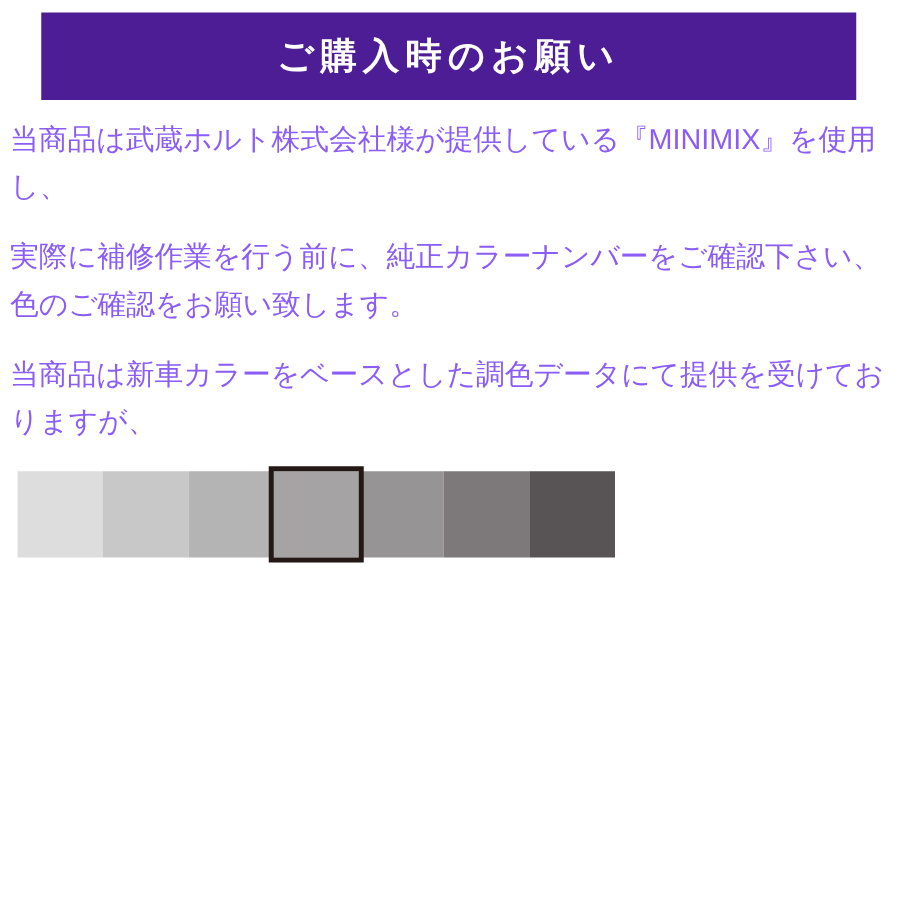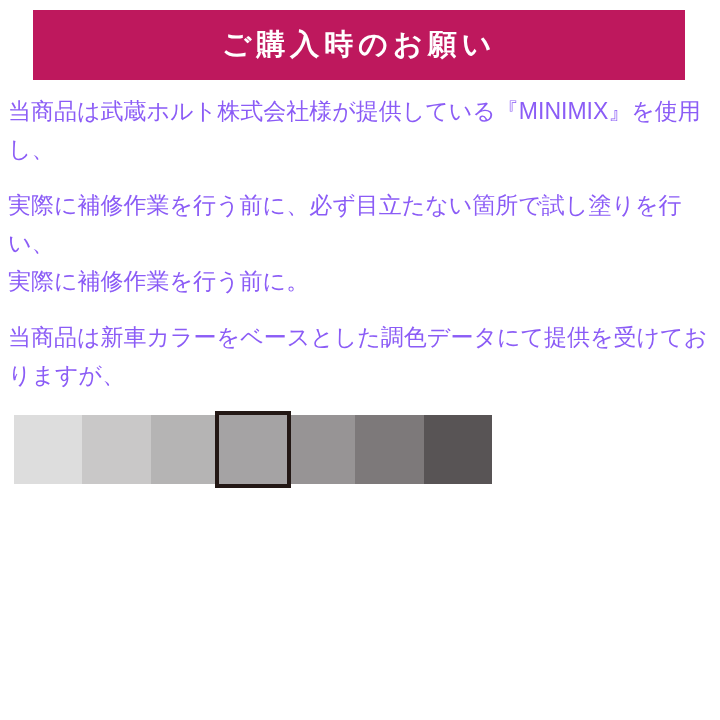--- a/index.html
+++ b/index.html
@@ -16,21 +16,21 @@
     overflow: hidden;
     color: #1e1b1a;
   }
   
   .banner {
     position: absolute;
     left: 33px;
     top: 10px;
     width: 652px;
     height: 70px;
-    background: #be185d;
+    background: #4c1d95;
     display: flex;
     align-items: center;
     justify-content: center;
   }
   .banner-title {
     color: #ffffff;
     font-size: 29px;
     font-weight: bold;
     letter-spacing: 5px;
     white-space: nowrap;
@@ -86,22 +86,22 @@
   </div>
 
   <div class="content">
 
     <p class="para">
       <span class="line">当商品は武蔵ホルト株式会社様が提供している『MINIMIX』を使用し、</span>
     </p>
 
 
     <p class="para">
-      <span class="line">実際に補修作業を行う前に、必ず目立たない箇所で試し塗りを行い、</span>
-      <span class="line">実際に補修作業を行う前に。</span>
+      <span class="line">実際に補修作業を行う前に、純正カラーナンバーをご確認下さい、</span>
+      <span class="line">色のご確認をお願い致します。</span>
     </p>
 
     <p class="para">
       <span class="line">当商品は新車カラーをベースとした調色データにて提供を受けておりますが、</span>
     </p>
 
     <div class="figure">
       <div class="swatch-row" id="swatch-row">
           <div class="swatch" style="background: rgb(221, 221, 221);"></div>
           <div class="swatch" style="background: rgb(201, 200, 200);"></div>

